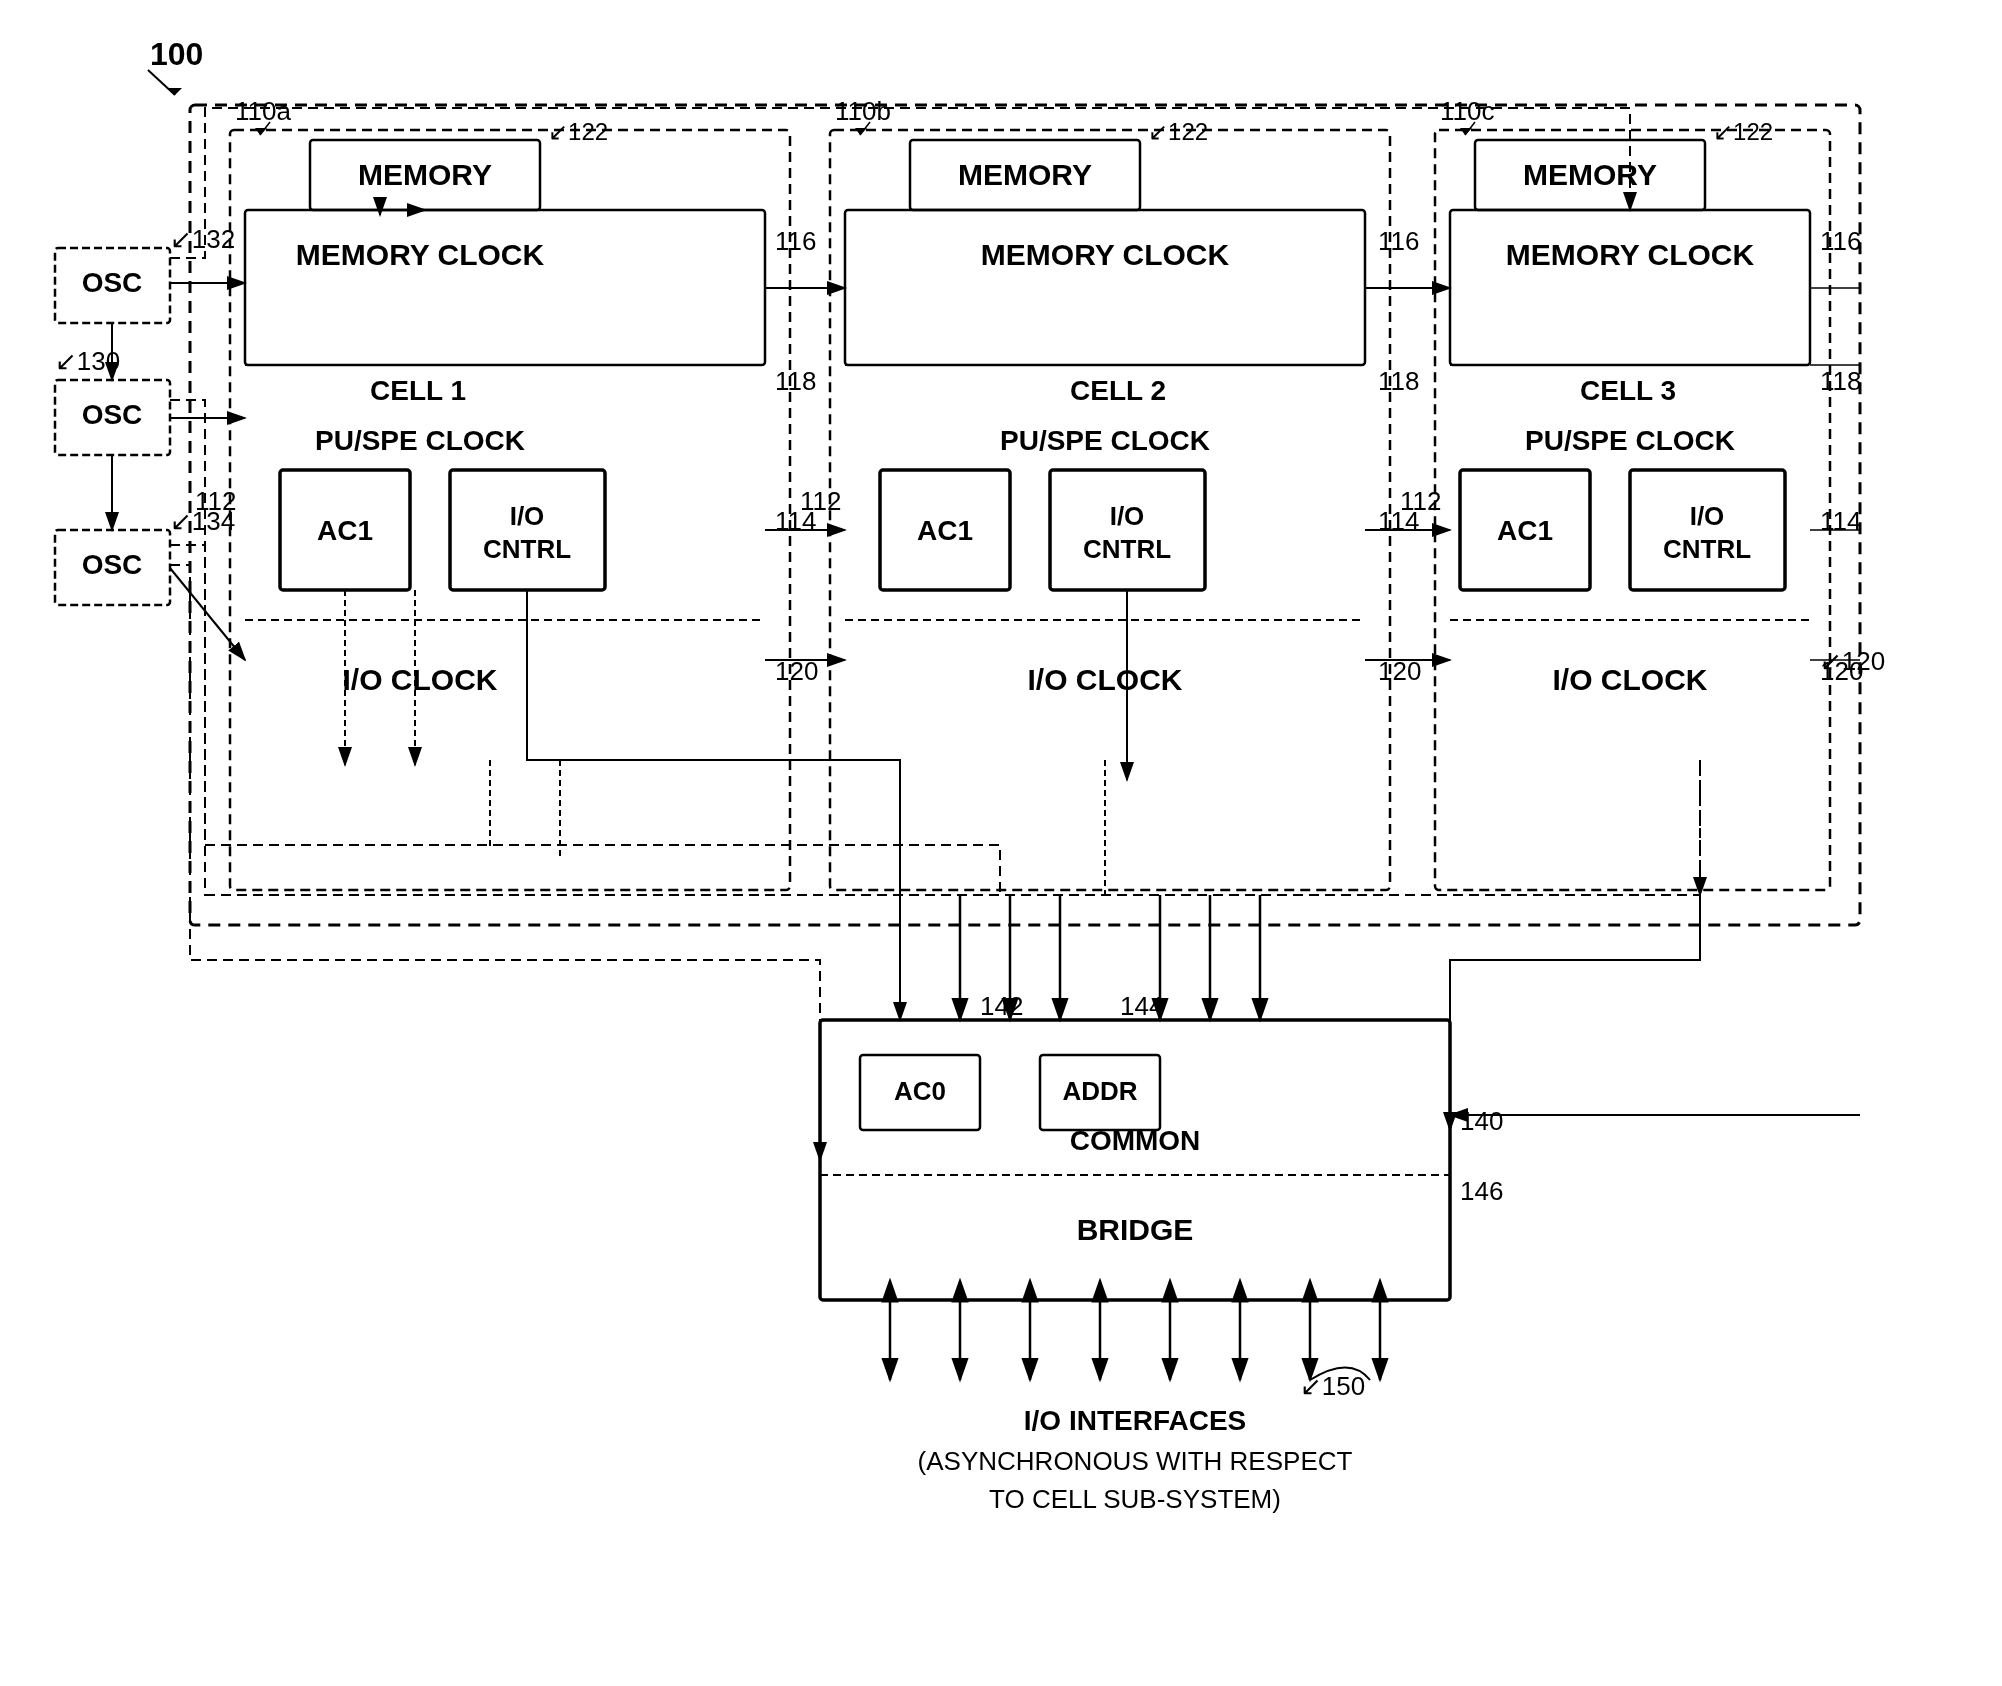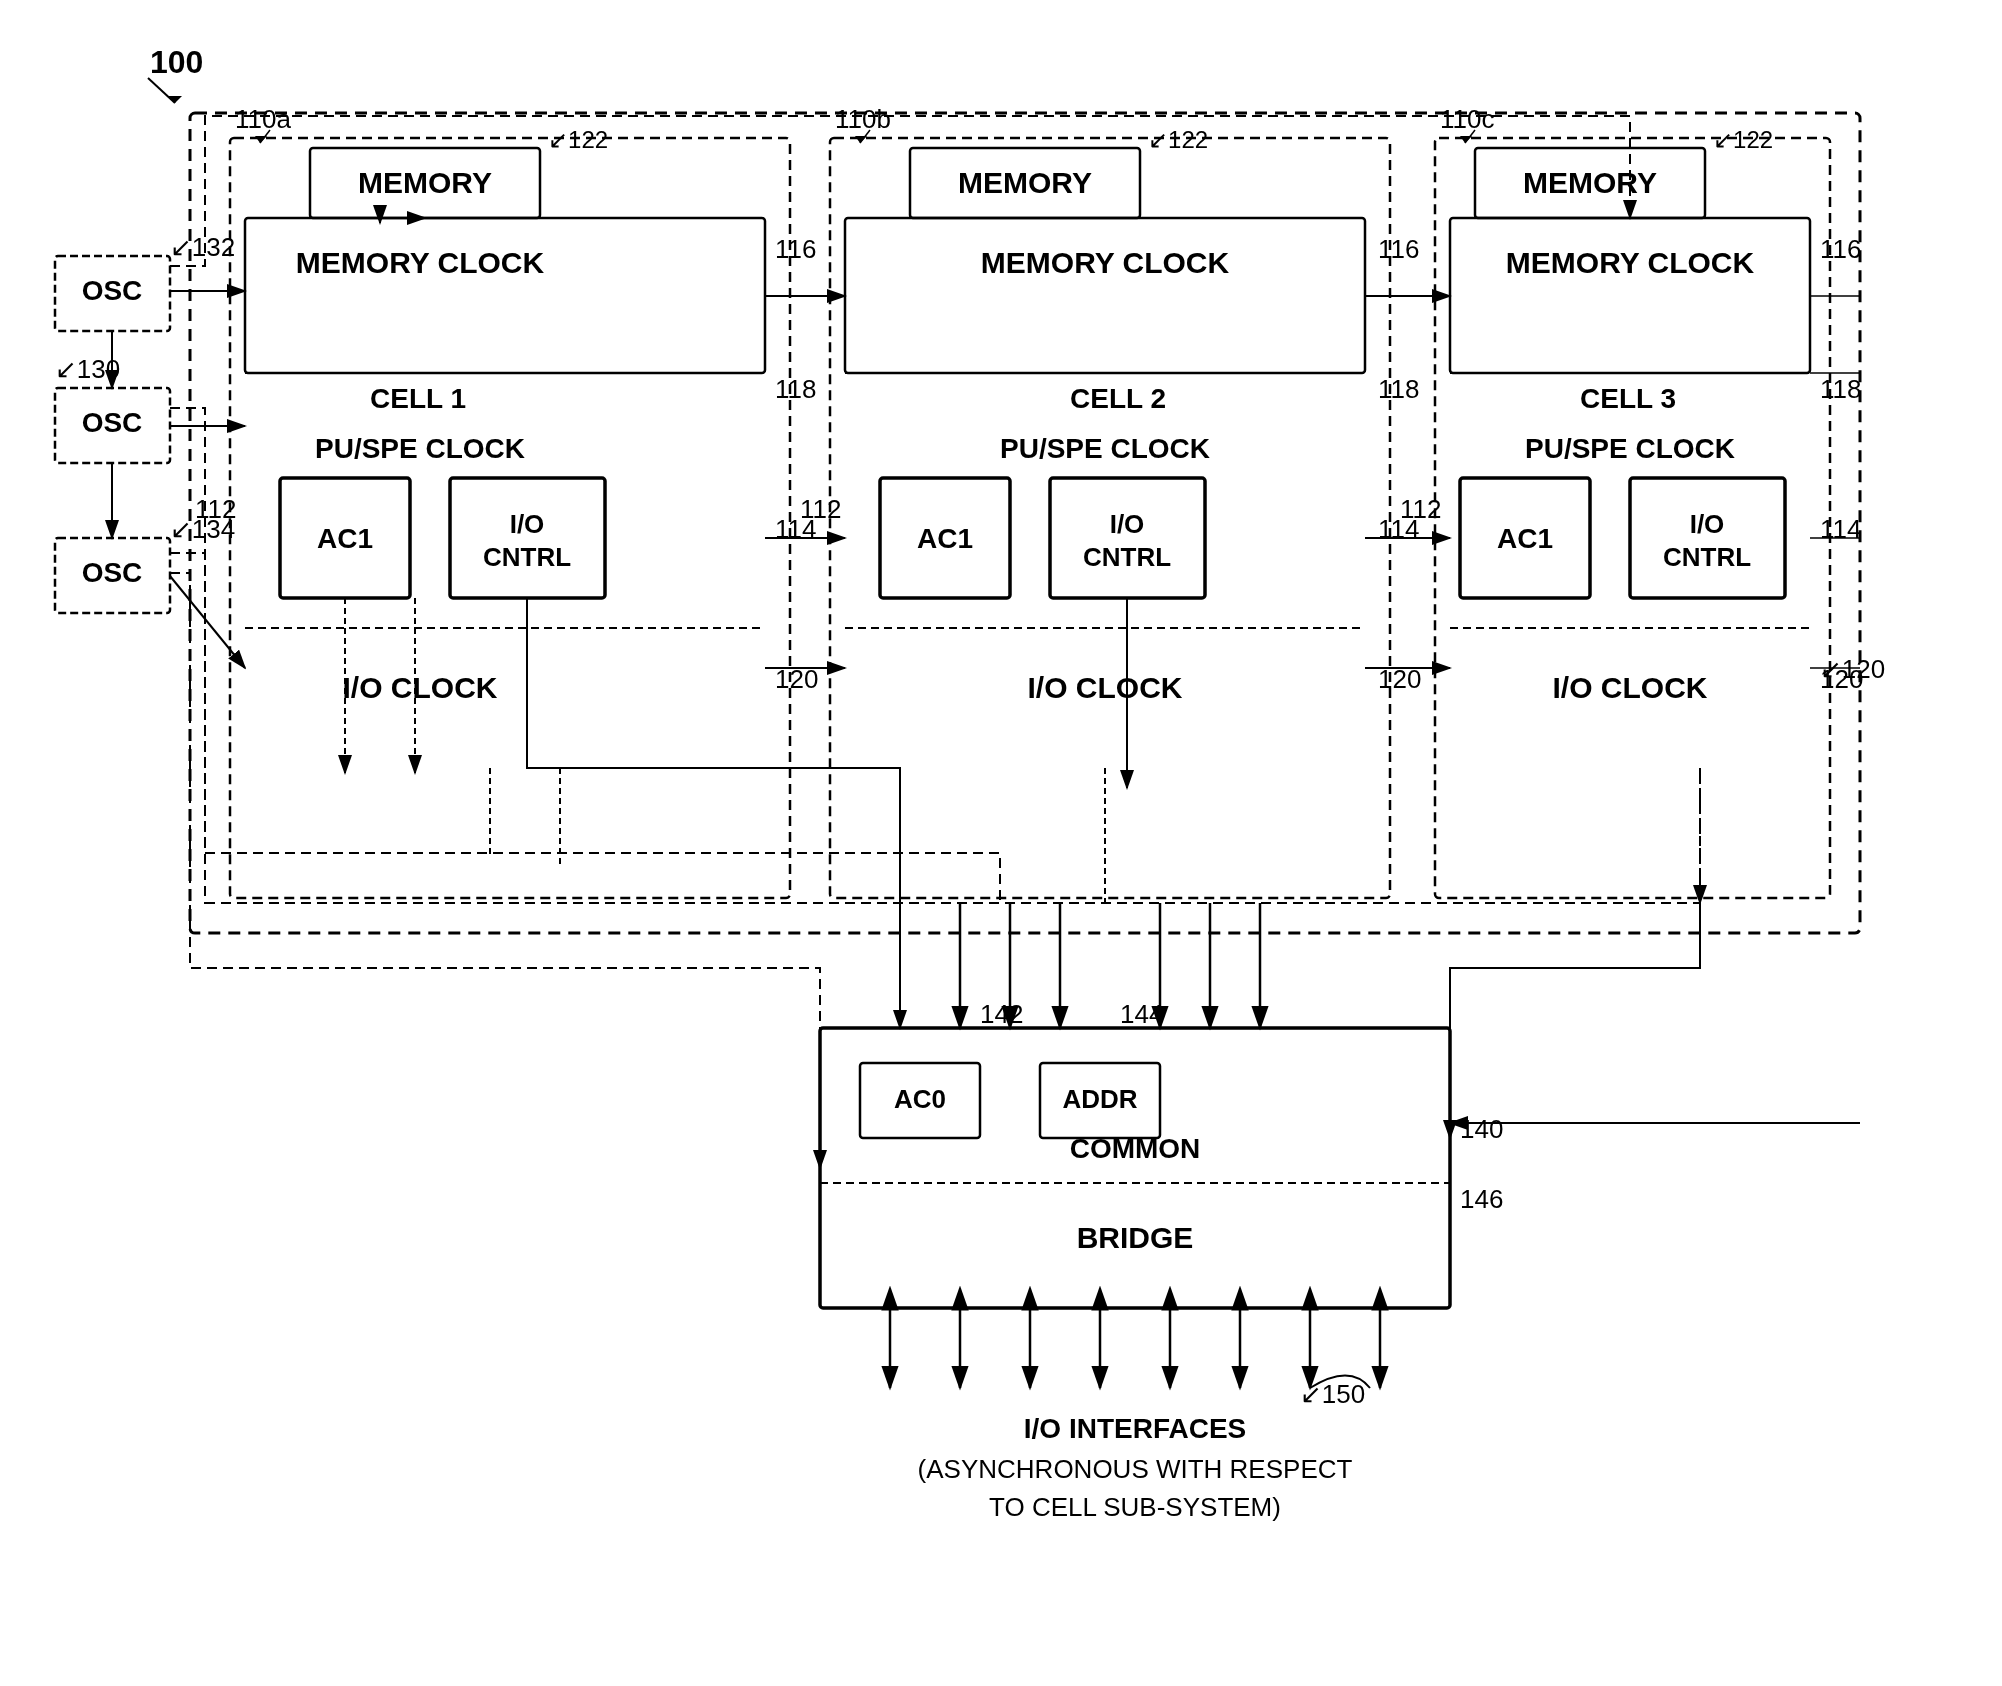--- a/index.html
+++ b/index.html
@@ -6,21 +6,21 @@
     body {
       background: #fff;
       font-family: Arial, sans-serif;
       width: 2002px;
       height: 1686px;
       position: relative;
       overflow: hidden;
     }
     .diagram-container {
       position: absolute;
-      top: 8px; left: 0;
+      top: 0; left: 0;
       width: 2002px;
       height: 1278px;
       text-align: center;
     }
     svg {
       position: absolute;
       top: 0; left: 0;
       width: 2002px;
       height: 1686px;
     }

